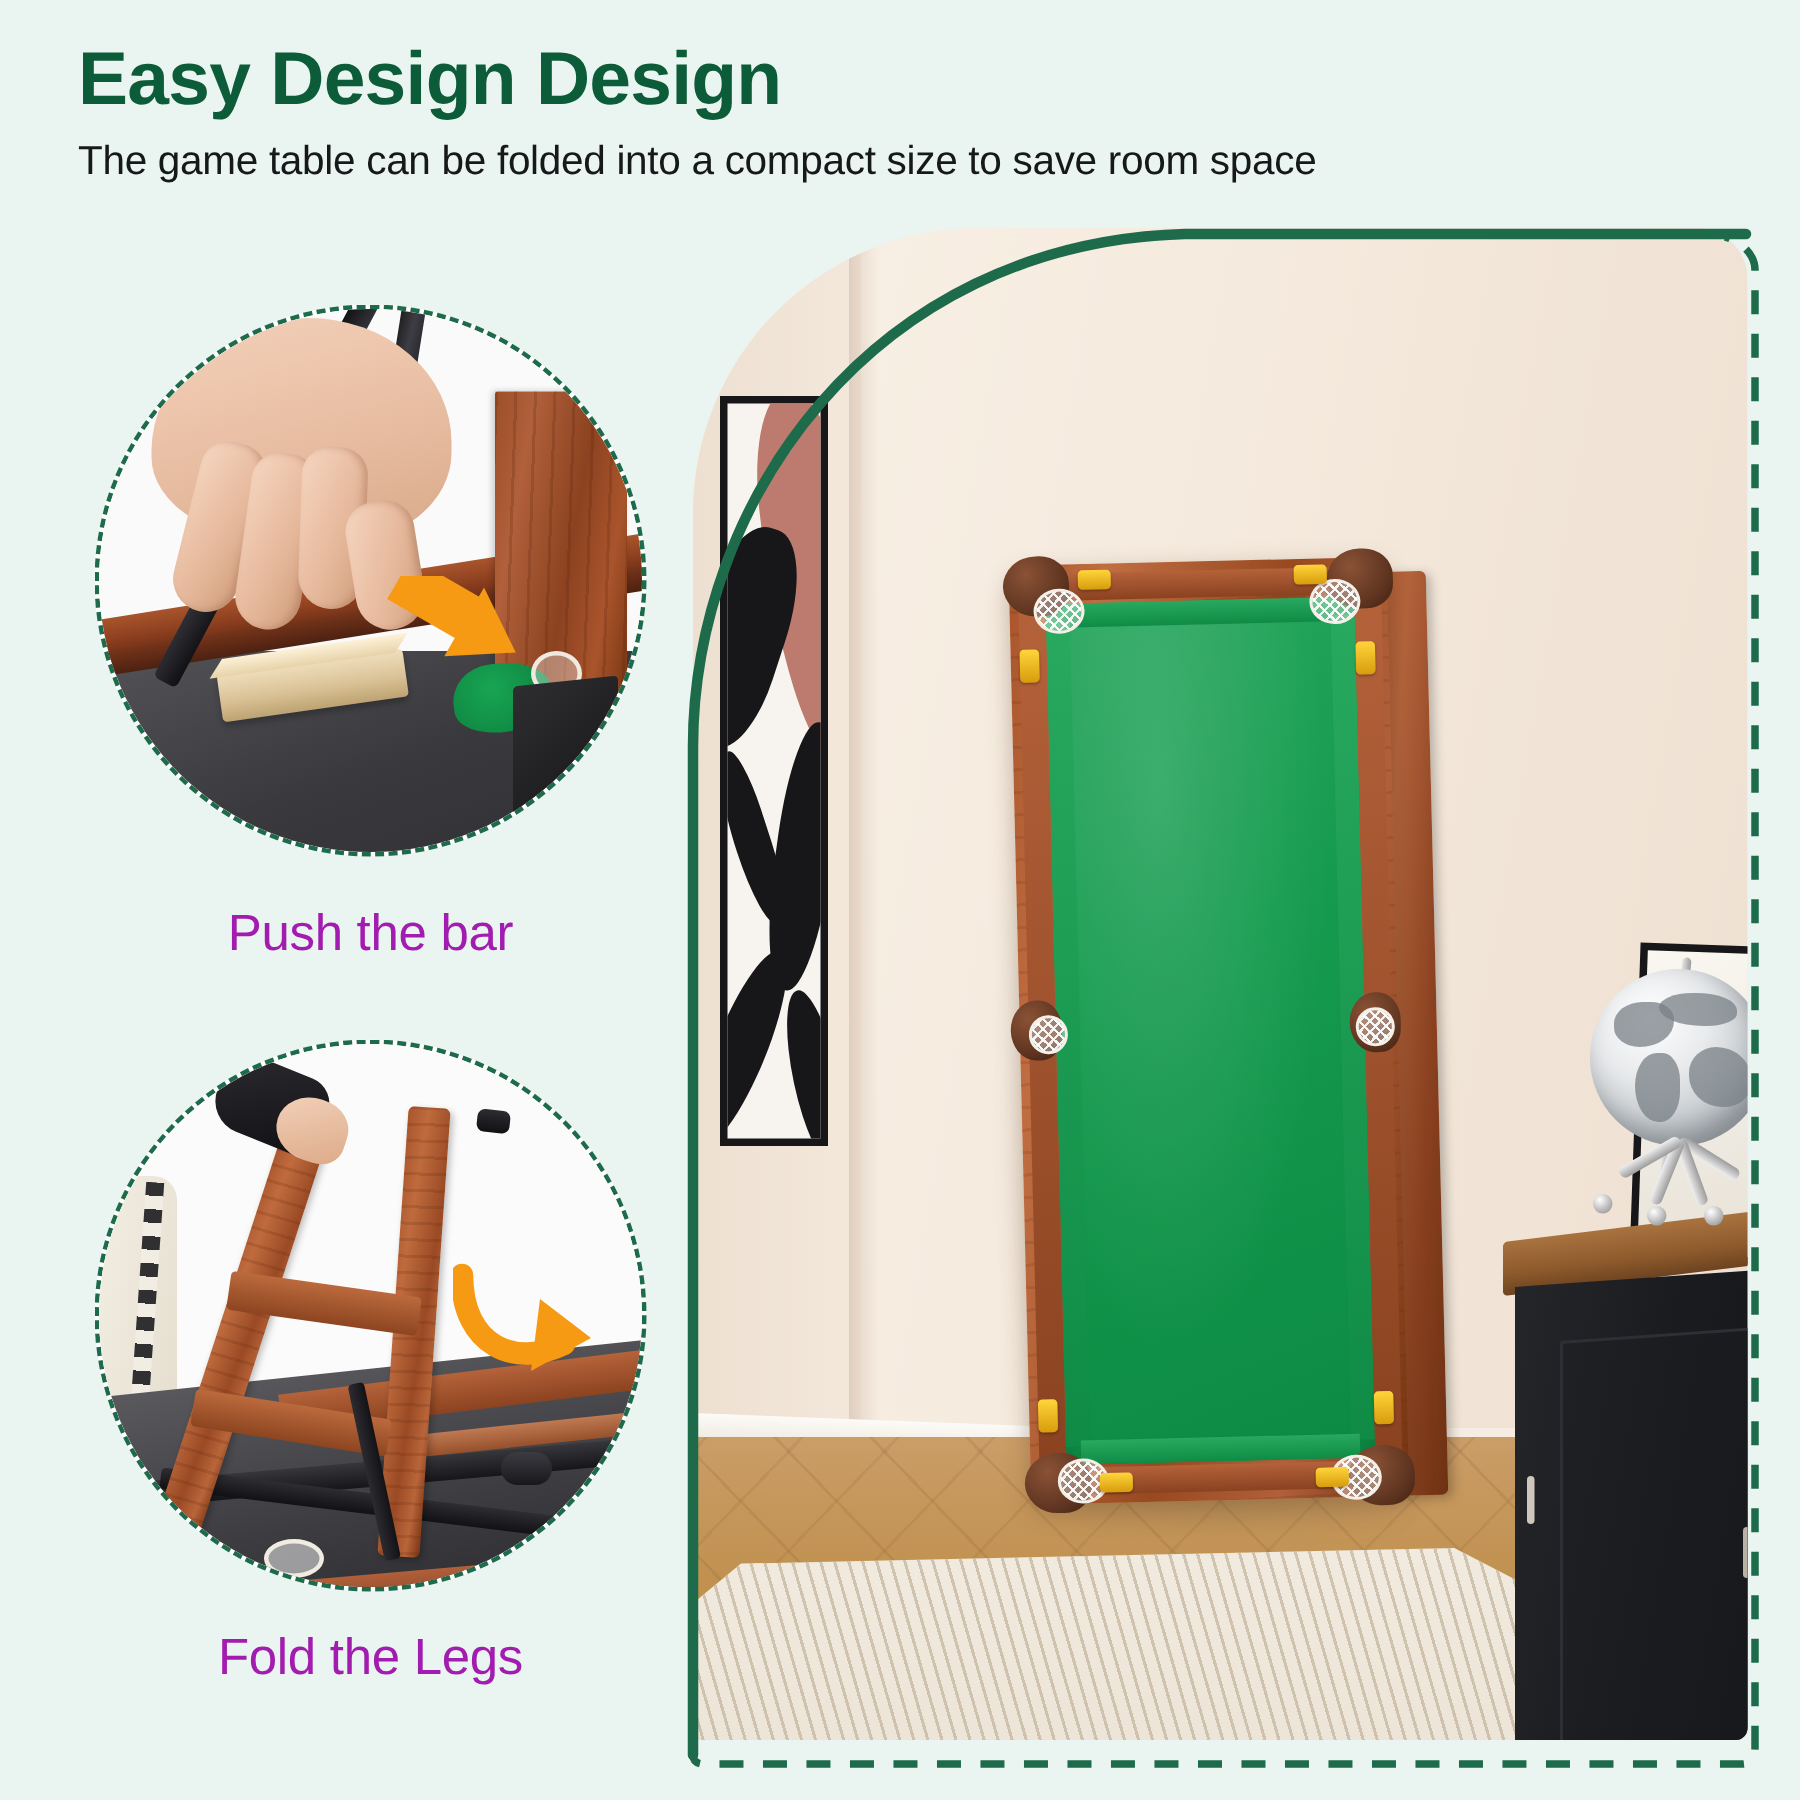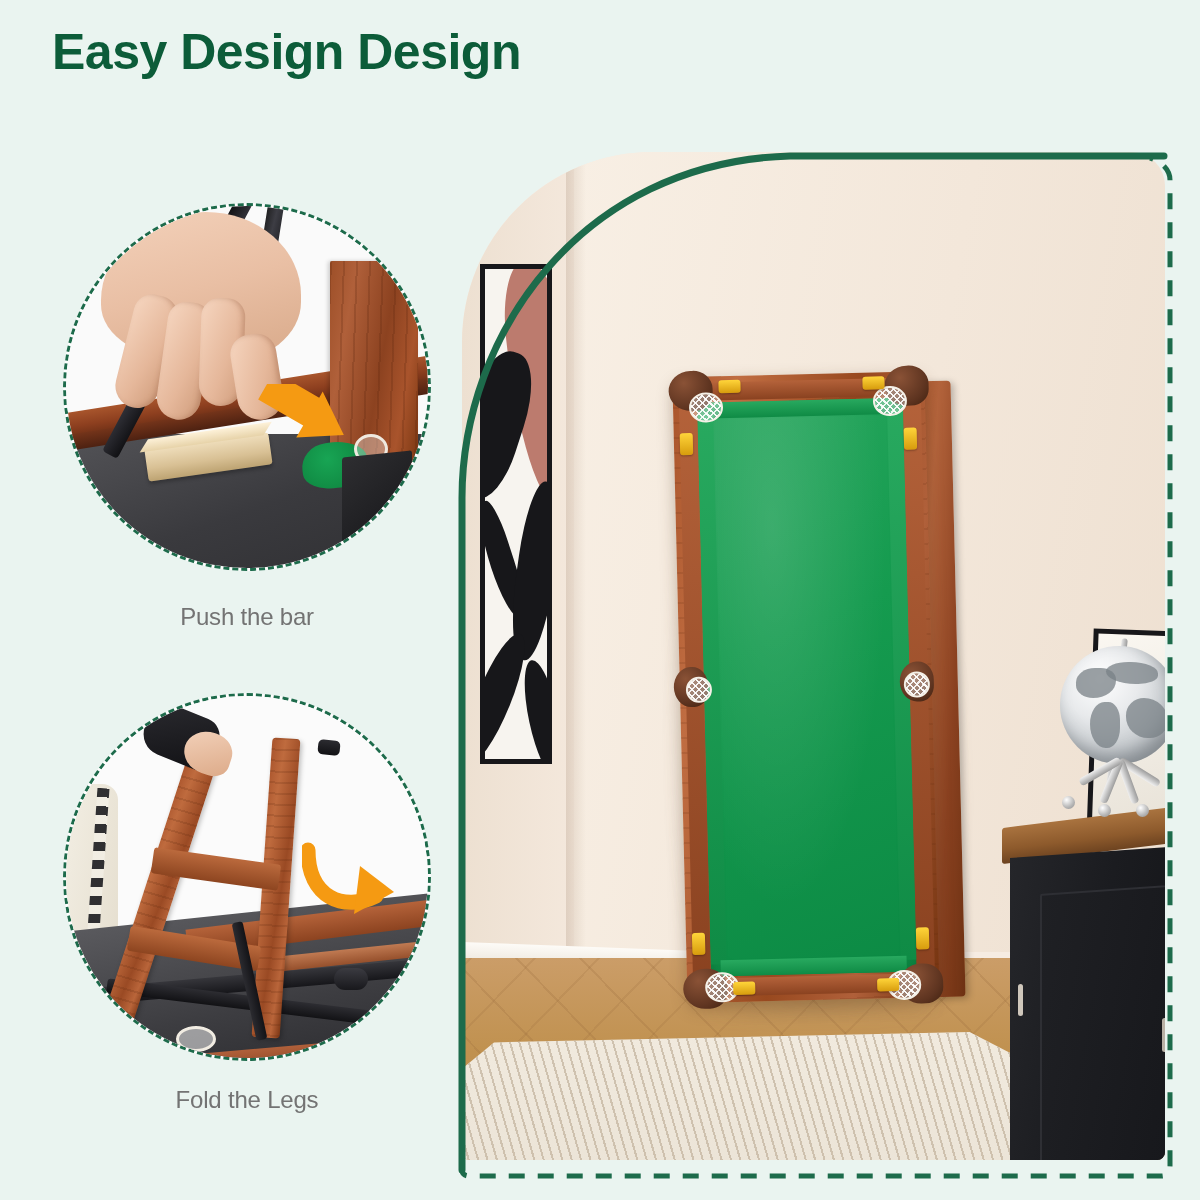--- a/index.html
+++ b/index.html
@@ -38,22 +38,22 @@
     background: #fdfdfd;
   }
   .inset-photo { position: absolute; inset: 0; overflow: hidden; }
   #inset-1 { left: 63px; top: 203px; }
   #inset-2 { left: 63px; top: 693px; }
 
   .caption {
     position: absolute;
     width: 368px;
     text-align: center;
-    font-size: 24px;
-    color: #737373;
+    font-size: 34px;
+    color: #a21caf;
     letter-spacing: -0.2px;
   }
   #caption-1 { left: 63px; top: 603px; }
   #caption-2 { left: 63px; top: 1086px; }
 
   
   .p1-bg { position: absolute; inset: 0; background: #fafafa; }
   .p1-table-dark {           
     position: absolute; left: -40px; top: 228px; width: 470px; height: 180px;
     background: linear-gradient(160deg, #56565a 0%, #3a3a3e 45%, #2a2a2d 100%);
@@ -460,20 +460,21 @@
   .br5{ left:6px;   top:556px;}
   .br6{ left:230px; top:556px;}
   .br7{ left:46px;  top:606px; width:22px; height:13px;}
   .br8{ left:190px; top:606px; width:22px; height:13px;}
 </style>
 </head>
 <body>
 
 <div id="header">
   <div id="title">Easy Design Design</div>
+  <div id="subtitle">The game table can be folded into a compact size to save room space</div>
 </div>
 
 <div class="inset" id="inset-1">
   <div class="inset-photo">
     <div class="p1-bg"></div>
     <div class="p1-table-dark"></div>
     <div class="p1-rail"></div>
     <div class="p1-rail2"></div>
     <div class="p1-wood-vert"></div>
     <div class="p1-felt"></div>

